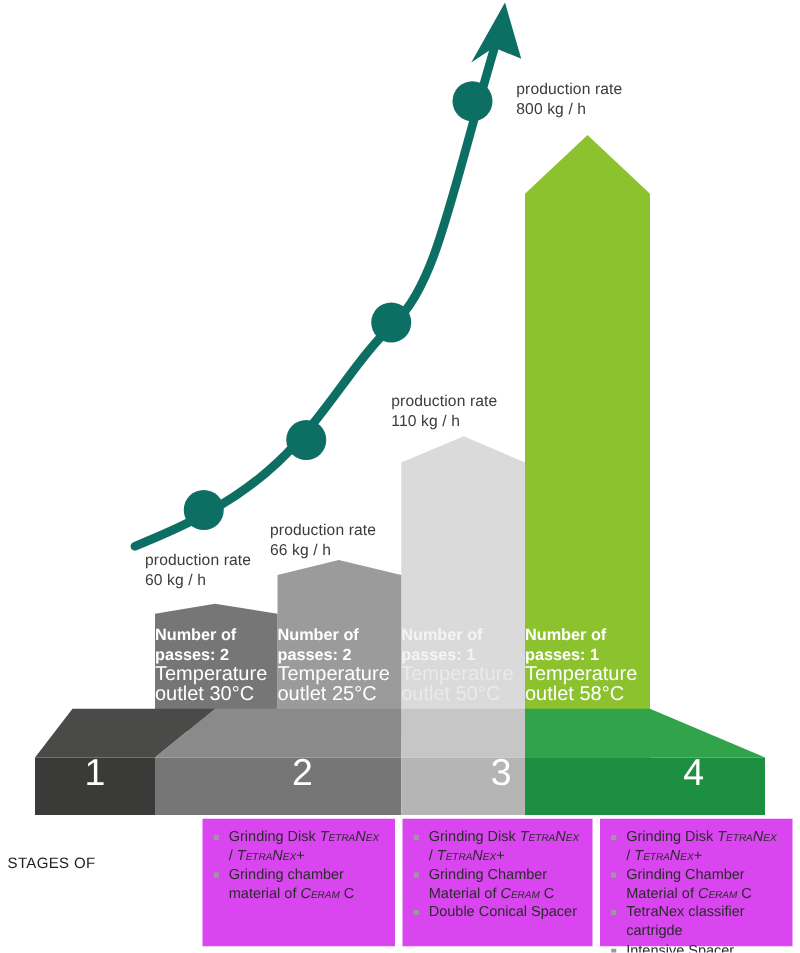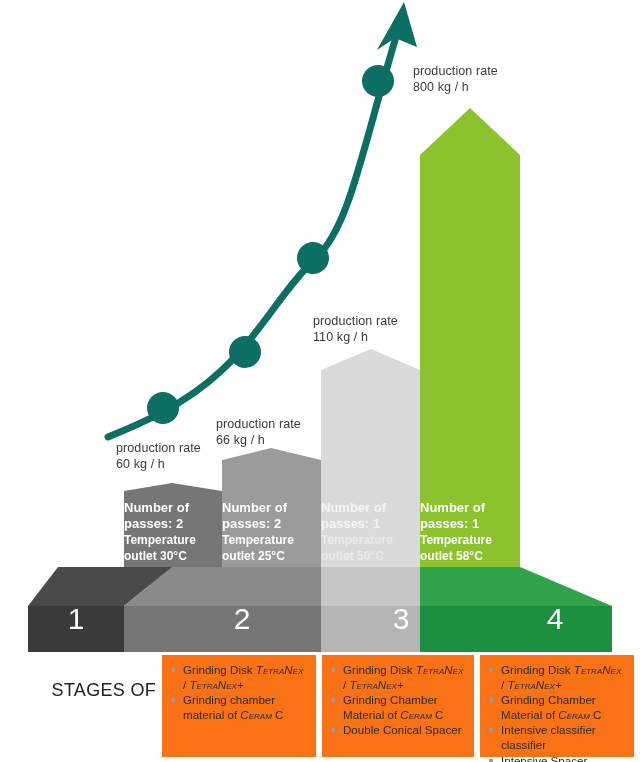--- a/index.html
+++ b/index.html
@@ -22,46 +22,46 @@
     line-height:16px;
     color:#3b3b3b;
     letter-spacing:.1px;
   }
   .bar-text{
     position:absolute;
     color:#ffffff;
     line-height:16px;
   }
   .bar-text .bold{font-weight:bold;font-size:13px;display:block;}
-  .bar-text .norm{font-weight:bold;font-size:12px;display:block;}
+  .bar-text .norm{font-weight:normal;font-size:16px;display:block;}
   .bar-text.faded{color:#f4f4f4;}
   .bar-text.faded .norm{color:#eaeaea;}
 
   .stage-num{
     position:absolute;
     color:#ffffff;
     font-size:30px;
     font-weight:normal;
     text-align:center;
     line-height:30px;
   }
 
   .stages-title{
     position:absolute;
     left:6px; top:680px; width:150px;
-    text-align:right;
-    font-size:18px;
+    text-align:left;
+    font-size:12px;
     line-height:21px;
     color:#222222;
     letter-spacing:.3px;
   }
 
   .card{
     position:absolute;
-    background:#f97316;
+    background:#d946ef;
     box-sizing:border-box;
     padding:8px 8px 6px 8px;
   }
   .card ul{list-style:none;margin:0;padding:0;}
   .card li{
     position:relative;
     padding-left:13px;
     font-size:11.6px;
     line-height:14.6px;
     color:#2b2b2b;
@@ -181,18 +181,18 @@
       <li>Grinding Disk <span class="sc">TetraNex</span> / <span class="sc">TetraNex</span>+</li>
       <li>Grinding Chamber Material of <span class="sc">Ceram</span> C</li>
       <li>Double Conical Spacer</li>
     </ul>
   </div>
 
   <div class="card" style="left:480px;top:655px;width:154px;height:102px;">
     <ul>
       <li>Grinding Disk <span class="sc">TetraNex</span> / <span class="sc">TetraNex</span>+</li>
       <li>Grinding Chamber Material of <span class="sc">Ceram</span> C</li>
-      <li>Intensive classifier classifier</li>
+      <li>TetraNex classifier cartrigde</li>
       <li>Intensive Spacer</li>
     </ul>
   </div>
 
 </div>
 
 </body></html>

